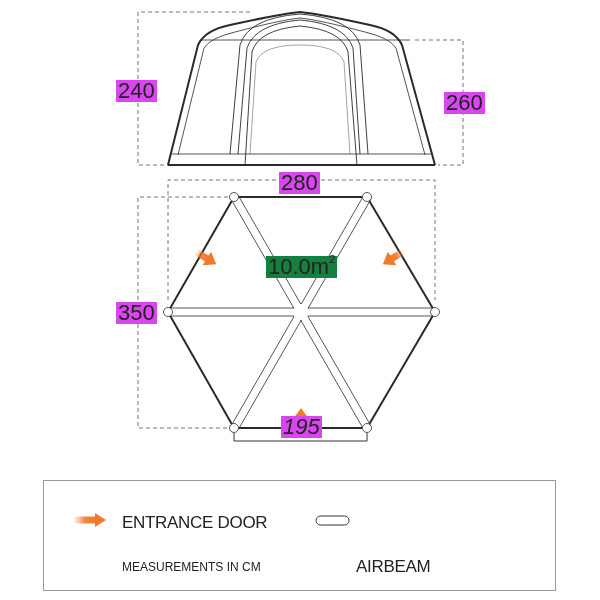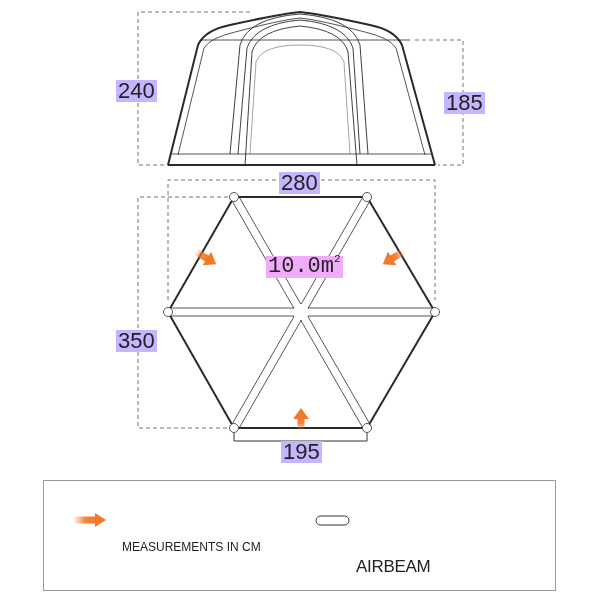--- a/index.html
+++ b/index.html
@@ -1,25 +1,25 @@
 <!DOCTYPE html>
 <html><head>
 <meta charset="utf-8">
 <style>
   html, body { margin:0; padding:0; background:#ffffff; }
   body { width:600px; height:600px; position:relative; overflow:hidden; font-family:"Liberation Sans", sans-serif; }
   #diagram { position:absolute; left:0; top:0; width:600px; height:600px; }
-  .dim-label { position:absolute; font-family:"Liberation Sans", sans-serif; font-size:22px; color:#222; background:#c4b5fd; line-height:1; padding:0 2px; }
-  .area-label { position:absolute; font-family:Liberation Mono, monospace; font-size:22px; color:#222; line-height:1; background:#f0abfc; padding:0 2px; }
+  .dim-label { position:absolute; font-family:"Liberation Sans", sans-serif; font-size:22px; color:#222; background:#d946ef; line-height:1; padding:0 2px; }
+  .area-label { position:absolute; font-family:Liberation Sans, sans-serif; font-size:22px; color:#222; line-height:1; background:#15803d; padding:0 2px; }
   .area-label sup { font-size:11px; vertical-align:top; position:relative; top:-2px; }
   .legend-box { position:absolute; left:43px; top:480px; width:513px; height:111px; border:1px solid #999; box-sizing:border-box; }
   .legend-item { position:absolute; font-family:"Liberation Sans", sans-serif; color:#222; line-height:1; }
   .legend-entrance { left:78px; top:32px; font-size:17px; }
   .legend-airbeam { left:272px; top:32px; font-size:17px;margin-top:44px; }
-  .legend-note { left:78px; top:60px; font-size:12px; }
+  .legend-note { left:78px; top:80px; font-size:12px; }
   .legend-text { display:inline-block; vertical-align:middle; letter-spacing:-0.3px; }
 </style>
 </head>
 <body>
 
 <svg id="diagram" viewBox="0 0 600 600" xmlns="http://www.w3.org/2000/svg">
   <defs>
     <linearGradient id="arrowGradR" x1="0" y1="0" x2="1" y2="0">
       <stop offset="0" stop-color="#f07a2b" stop-opacity="0"></stop>
       <stop offset="0.55" stop-color="#f07a2b" stop-opacity="0.9"></stop>
@@ -109,24 +109,27 @@
   <g>
     <g transform="translate(95,520)">
       <rect x="-22" y="-3.5" width="22" height="7" fill="url(#arrowGradR)"></rect>
       <polygon points="0,-7 11,0 0,7" fill="#f07a2b"></polygon>
     </g>
     <rect x="316" y="516" width="33" height="9" rx="4.5" ry="4.5" fill="#fff" stroke="#333" stroke-width="1"></rect>
   </g>
 </svg>
 
 <div class="dim-label" style="left:116px; top:80px;">240</div>
-<div class="dim-label" style="left:444px; top:92px;">185</div>
+<div class="dim-label" style="left:444px; top:92px;">260</div>
 <div class="dim-label" style="left:279px; top:172px;">280</div>
-<div class="dim-label" style="left:116px; top:302px;margin-top:28px;">350</div>
-<div class="dim-label" style="left:281px; top:441px;">195</div>
+<div class="dim-label" style="left:116px; top:302px;">350</div>
+<div class="dim-label" style="left:281px; top:416px;font-style:italic;">195</div>
 <div class="area-label" style="left:266px; top:256px;"><span>10.0m</span><sup>2</sup></div>
 
 <div class="legend-box">
+  <div class="legend-item legend-entrance">
+    <span class="legend-text">ENTRANCE DOOR</span>
+  </div>
   <div class="legend-item legend-airbeam" style="left:312px;">
     <span class="legend-text">AIRBEAM</span>
   </div>
   <div class="legend-item legend-note">MEASUREMENTS IN CM</div>
 </div>
 
 </body></html>

